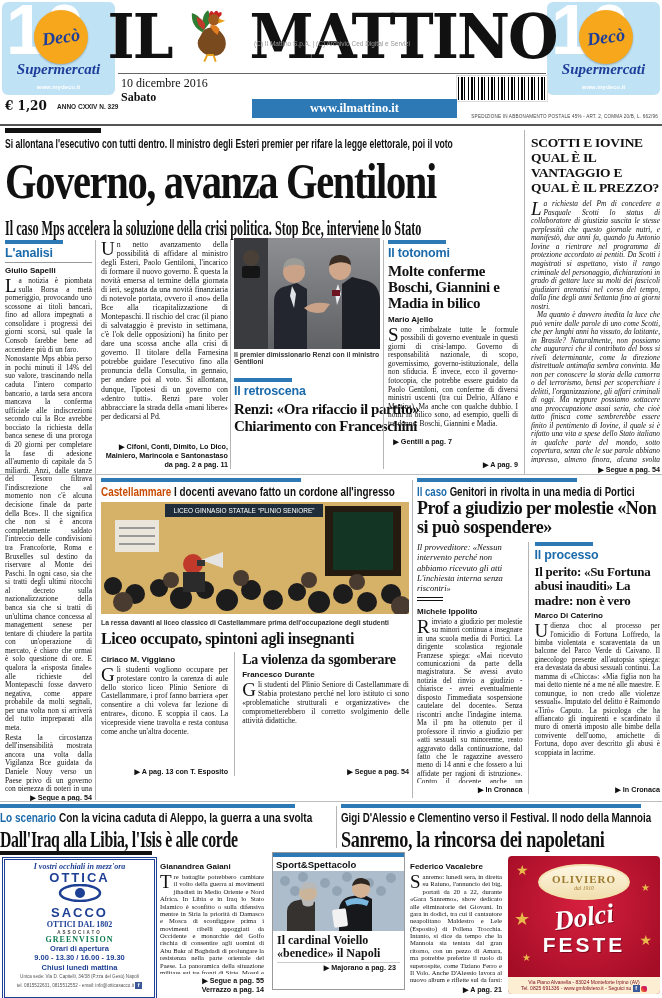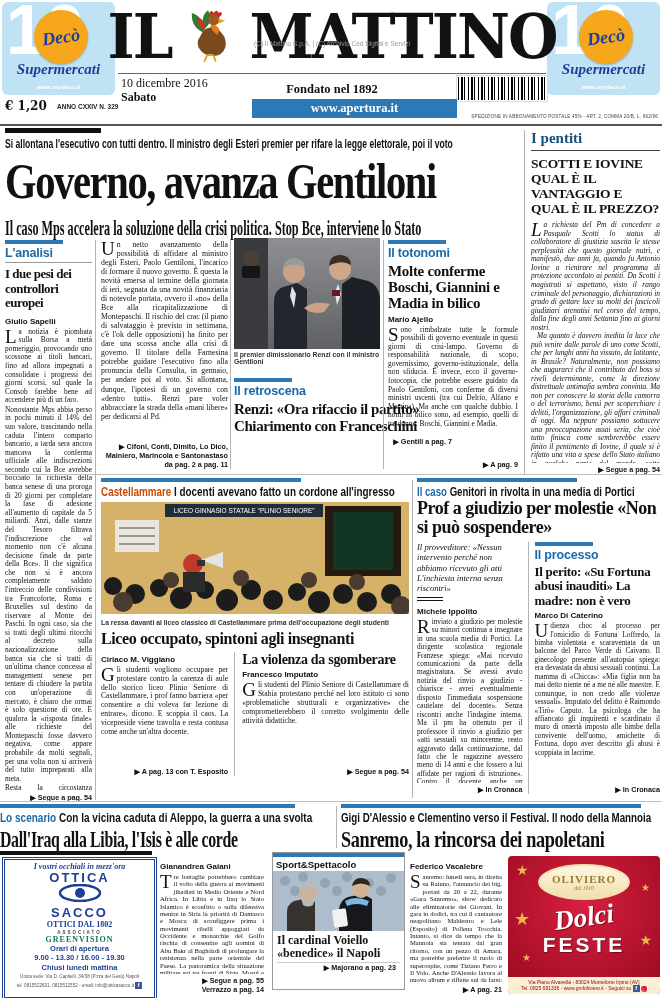--- a/index.html
+++ b/index.html
@@ -164,54 +164,51 @@
     </span>
     <span class="mast-word">MATTINO</span>
   </div>
   <div class="watermark">(C) Il Mattino S.p.A. | (C) Archivio Ced Digital e Servizi</div>
   <div class="mast-rule"></div>
 
   <div class="date-block">
     <div>10 dicembre 2016</div>
     <div class="day">Sabato</div>
   </div>
-  <div class="founded">Fondato nel 1892</div>
   <div class="barcode-wrap">
       <div class="barcode"></div>
     </div>
   <div class="site-bar">
-    <span>www.apertura.it</span>
+    <span>www.ilmattino.it</span>
   </div>
   <div class="price">€ 1,20</div>
   <div class="edition">ANNO CXXIV N. 329</div>
   <div class="postal">SPEDIZIONE IN ABBONAMENTO POSTALE 45% - ART. 2, COMMA 20/B, L. 662/96</div>
   <div class="hdr-rule"></div>
 
   <div class="lead">
     <div class="kickbar-black"></div>
     <div class="lead-kicker nowrap">Si allontana l'esecutivo con tutti dentro. Il ministro degli Esteri premier per rifare la legge elettorale, poi il voto</div>
     <h1 class="lead-headline nowrap" style="margin:6px 0 0;">Governo, avanza Gentiloni</h1>
     <div class="lead-subhead nowrap">Il caso Mps accelera la soluzione della crisi politica. Stop Bce, interviene lo Stato</div>
   </div>
 
   <div class="pentiti flexcol">
-    <div class="pentiti-label">I pentiti</div>
     <div class="pentiti-title">SCOTTI E IOVINE QUAL È IL VANTAGGIO E QUAL È IL PREZZO?</div>
     <div class="grow">
       <p class="body dc" style="margin:0;">La richiesta del Pm di concedere a Pasquale Scotti lo status di collaboratore di giustizia suscita le stesse perplessità che questo giornale nutrì, e manifestò, due anni fa, quando fu Antonio Iovine a rientrare nel programma di protezione accordato ai pentiti. Da Scotti i magistrati si aspettano, visto il rango criminale del personaggio, dichiarazioni in grado di gettare luce su molti dei fascicoli giudiziari arenatisi nel corso del tempo, dalla fine degli anni Settanta fino ai giorni nostri.</p>
       <p class="body" style="margin:0;">Ma quanto è davvero inedita la luce che può venire dalle parole di uno come Scotti, che per lunghi anni ha vissuto, da latitante, in Brasile? Naturalmente, non possiamo che augurarci che il contributo del boss si riveli determinante, come la direzione distrettuale antimafia sembra convinta. Ma non per conoscere la storia della camorra o del terrorismo, bensì per scoperchiare i delitti, l'organizzazione, gli affari criminali di oggi. Ma neppure possiamo sottacere una preoccupazione assai seria, che cioè tutto finisca come sembrerebbe essere finito il pentimento di Iovine, il quale si è rifatto una vita a spese dello Stato italiano in qualche parte del mondo, sotto copertura, senza che le sue parole abbiano impresso, almeno finora, alcuna svolta decisiva a indagini in corso.</p>
     </div>
     <div class="ref">▶ Segue a pag. 54</div>
   </div>
   <div class="vdiv" style="left:524px;top:130px;height:344px;"></div>
 
   <div class="analisi flexcol">
     <div class="label-bar"></div>
     <div class="sec-label" style="border-bottom:1px solid #999;padding-bottom:2px;">L'analisi</div>
-    <div class="analisi-title">I due pesi dei controllori europei</div>
     <div class="byline">Giulio Sapelli</div>
     <div class="grow">
       <p class="body dc">La notizia è piombata sulla Borsa a metà pomeriggio, provocando uno scossone ai titoli bancari, fino ad allora impegnati a consolidare i progressi dei giorni scorsi, sul quale la Consob farebbe bene ad accendere più di un faro.</p>
       <p class="body">Nonostante Mps abbia perso in pochi minuti il 14% del suo valore, trascinando nella caduta l'intero comparto bancario, a tarda sera ancora mancava la conferma ufficiale alle indiscrezioni secondo cui la Bce avrebbe bocciato la richiesta della banca senese di una proroga di 20 giorni per completare la fase di adesione all'aumento di capitale da 5 miliardi. Anzi, dalle stanze del Tesoro filtrava l'indiscrezione che «al momento non c'è alcuna decisione finale da parte della Bce». Il che significa che non si è ancora completamente saldato l'intreccio delle condivisioni tra Francoforte, Roma e Bruxelles sul destino da riservare al Monte dei Paschi. In ogni caso, sia che si tratti degli ultimi ritocchi al decreto sulla nazionalizzazione della banca sia che si tratti di un'ultima chance concessa al management senese per tentare di chiudere la partita con un'operazione di mercato, è chiaro che ormai è solo questione di ore. E qualora la «risposta finale» alle richieste del Montepaschi fosse davvero negativa, come appare probabile da molti segnali, per una volta non si arriverà del tutto impreparati alla meta.</p>
       <p class="body">Resta la circostanza dell'insensibilità mostrata ancora una volta dalla Vigilanza Bce guidata da Daniele Nouy verso un Paese privo di un governo con pienezza di poteri in una circostanza che potrebbe generare conseguenze pesanti per l'intera rete bancaria nazionale.</p>
     </div>
     <div class="ref">▶ Segue a pag. 54</div>
   </div>
   <div class="vdiv" style="left:95px;top:240px;height:560px;"></div>
 
@@ -315,21 +312,21 @@
     <div class="cast-cap">La ressa davanti al liceo classico di Castellammare prima dell'occupazione degli studenti</div>
     <div class="cast-headline">Liceo occupato, spintoni agli insegnanti</div>
     <div class="cast-cols">
       <div class="cast-colL flexcol">
         <div class="byline">Ciriaco M. Viggiano</div>
         <p class="body dc grow" style="margin:0;">Gli studenti vogliono occupare per protestare contro la carenza di aule dello storico liceo Plinio Seniore di Castellammare, i prof fanno barriera «per consentire a chi voleva far lezione di entrare», dicono. E scoppia il caos. La vicepreside viene travolta e resta contusa come anche un'altra docente.</p>
         <div class="ref">▶ A pag. 13 con T. Esposito</div>
       </div>
       <div class="cast-colR flexcol">
         <div class="op-title">La violenza da sgomberare</div>
-        <div class="byline">Francesco Imputato</div>
+        <div class="byline">Francesco Durante</div>
         <p class="body dc grow" style="margin:0;">Gli studenti del Plinio Seniore di Castellammare di Stabia protestano perché nel loro istituto ci sono «problematiche strutturali e organizzative» che comprometterebbero il corretto svolgimento delle attività didattiche.</p>
         <div class="ref">▶ Segue a pag. 54</div>
       </div>
     </div>
   </div>
   <div class="vdiv" style="left:412px;top:480px;height:318px;"></div>
 
   <div class="caso">
     <div class="bar" style="width:160px;"></div>
     <div class="kick-line nowrap" style="transform:scaleX(.74);">

